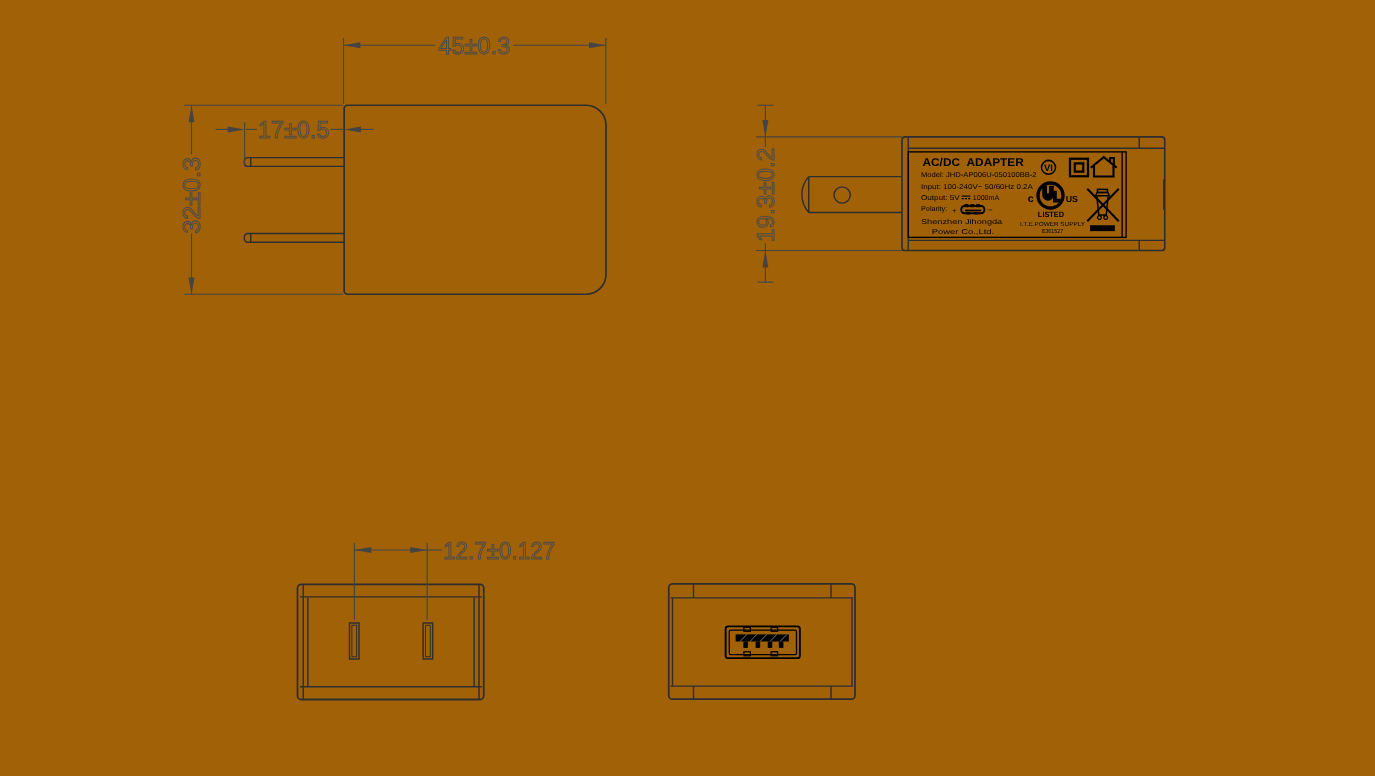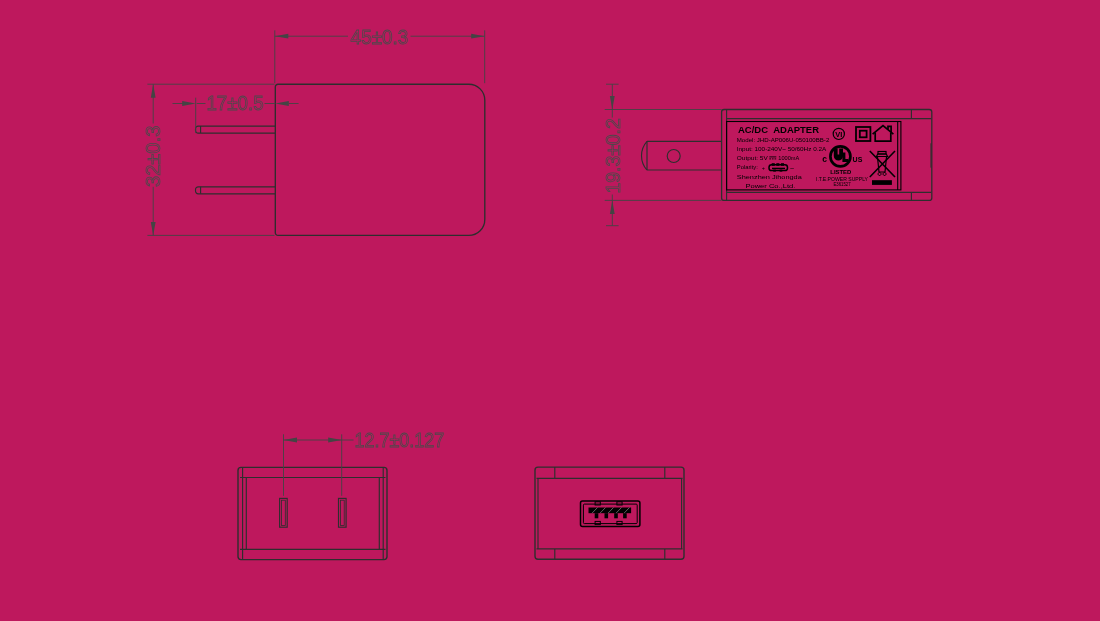--- a/index.html
+++ b/index.html
@@ -1,16 +1,16 @@
 <!DOCTYPE html>
 <html><head>
 <meta charset="utf-8">
 <style>
   html,body{margin:0;padding:0;background:#ffffff;}
-  .page{position:relative;width:1100px;height:621px;background:#be185d;overflow:hidden;}
+  .page{position:relative;width:1100px;height:621px;background:#a16207;overflow:hidden;}
   svg{position:absolute;left:0;top:0;}
   text{font-family:"Liberation Sans",sans-serif;}
   .dim{fill:none;stroke:#4a4a4a;stroke-width:0.8px;font-size:19.5px;}
 </style>
 </head>
 <body>
 <div class="page">
 <svg width="1100" height="621" viewBox="0 0 1100 621">
 <g fill="none" stroke="#2e2e2e" stroke-width="1.15">
 

